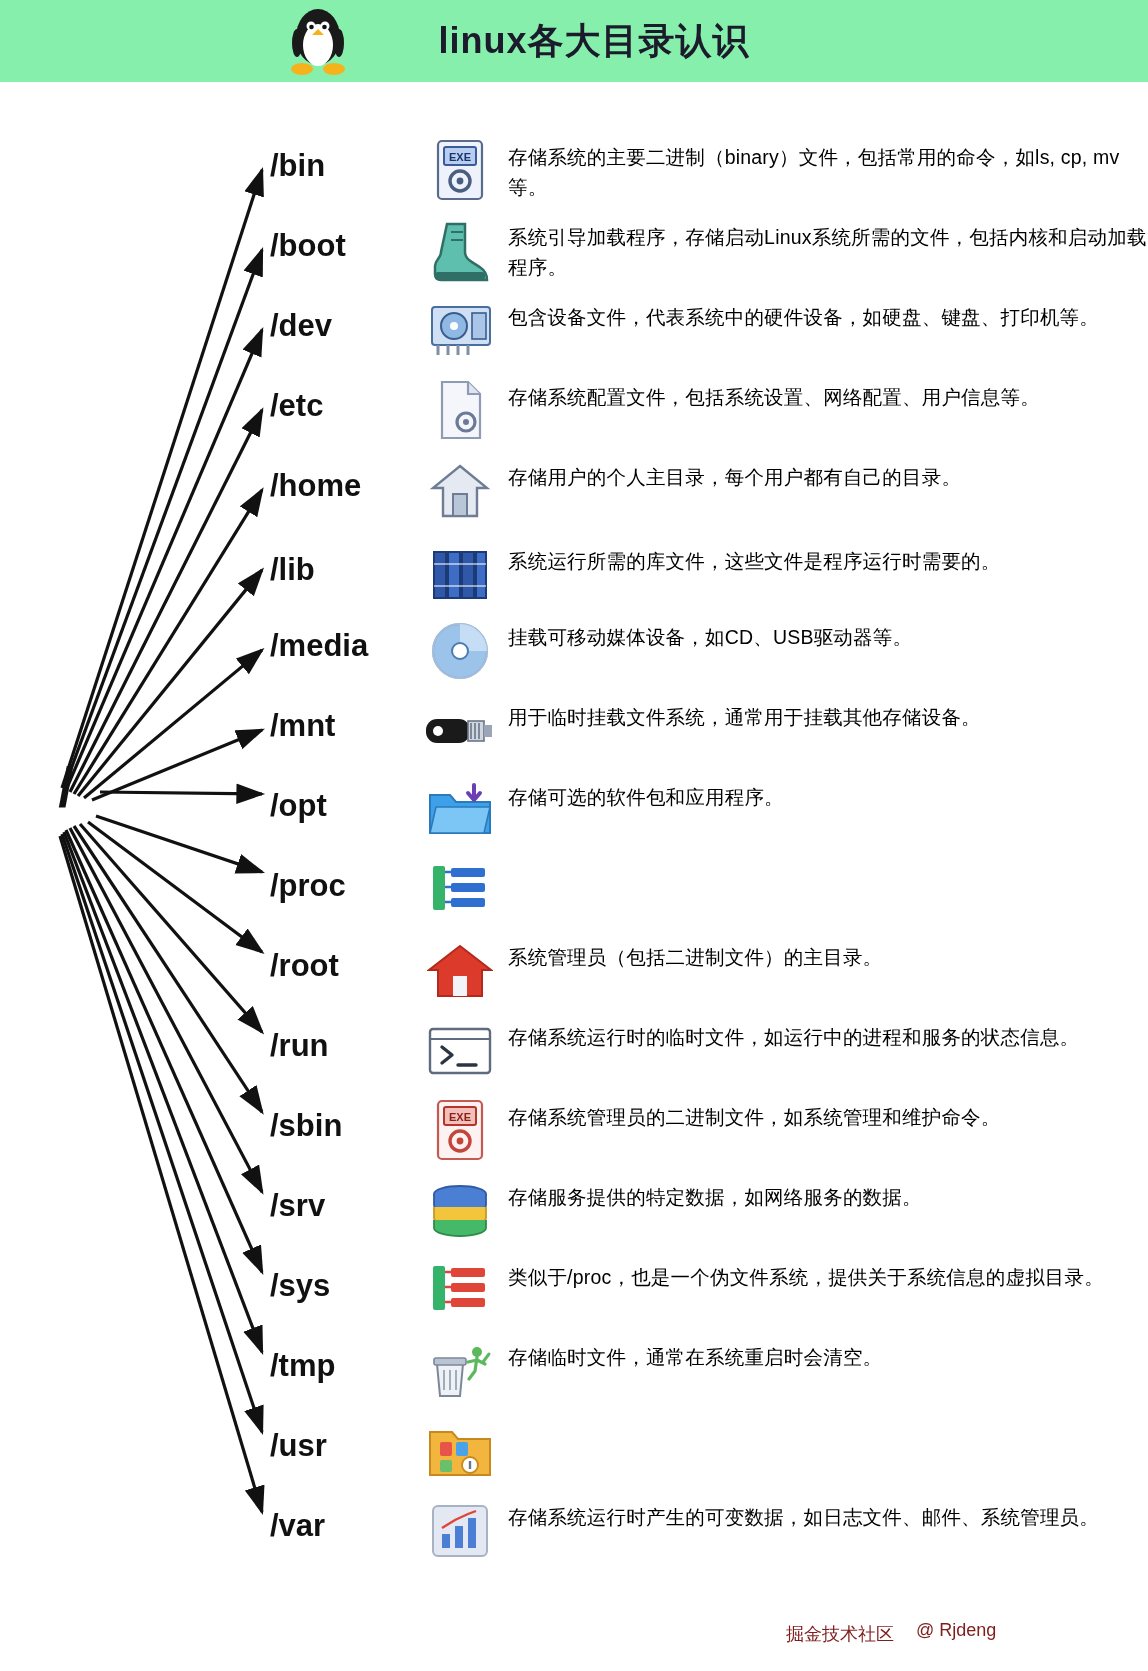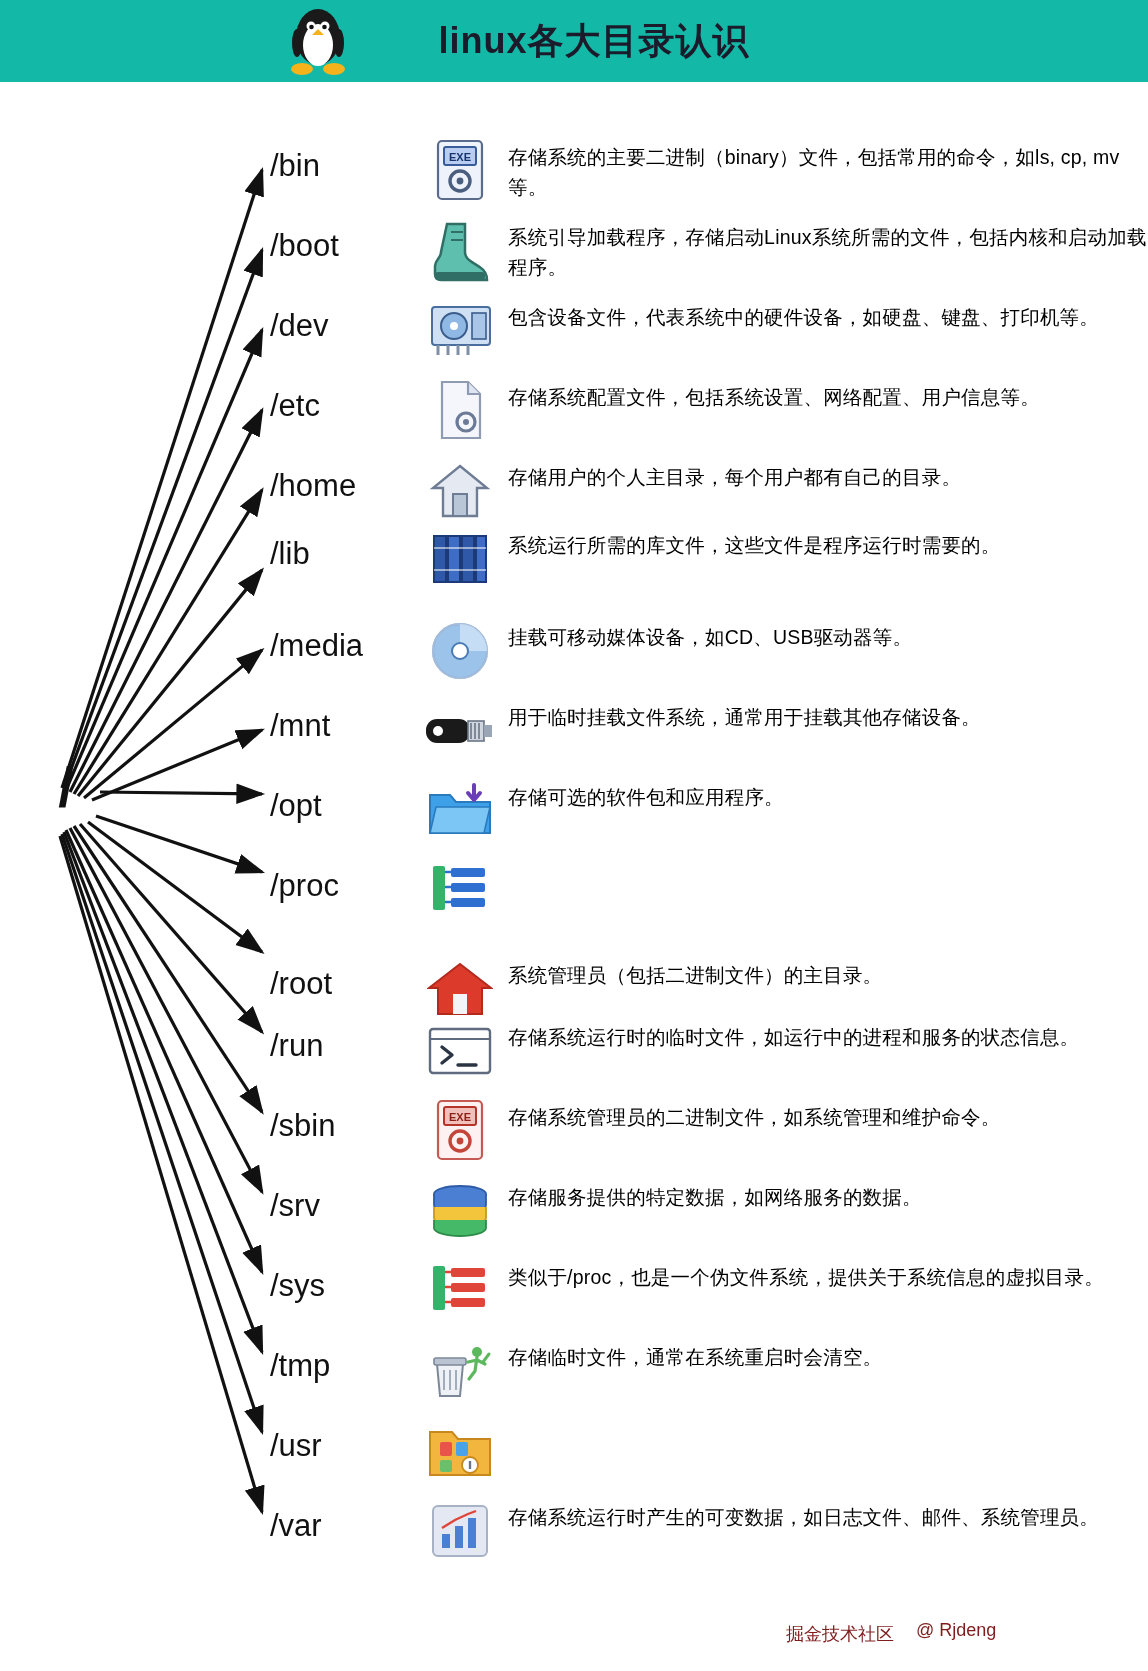--- a/index.html
+++ b/index.html
@@ -15,21 +15,21 @@
     overflow: hidden;
   }
 
   
   #header {
     position: absolute;
     left: 0;
     top: 0;
     width: 1148px;
     height: 82px;
-    background: #14b8a6;
+    background: #86efac;
     display: flex;
     align-items: center;
     justify-content: center;
   }
   #header .penguin {
     position: absolute;
     left: 282px;
     top: 3px;
     width: 72px;
     height: 76px;
@@ -76,21 +76,21 @@
     left: 270px;
     width: 878px;
     height: 84px;
     display: flex;
     align-items: flex-start;
   }
   .row .path {
     width: 148px;
     flex: 0 0 148px;
     font-size: 31px;
-    font-weight: normal;
+    font-weight: bold;
     color: #111;
     padding-top: 14px;
     white-space: nowrap;
   }
   .row .icon {
     width: 84px;
     flex: 0 0 84px;
     height: 74px;
     display: flex;
     align-items: center;
@@ -230,21 +230,21 @@
     <div class="path">/home</div>
     <div class="icon">
       <svg width="62" height="62" viewBox="0 0 62 62">
         <path d="M31,6 L58,28 H48 V56 H14 V28 H4 z" fill="#e4e9f2" stroke="#6f7d94" stroke-width="2.4"></path>
         <rect x="24" y="34" width="14" height="22" fill="#b9c6d8" stroke="#6f7d94" stroke-width="2"></rect>
       </svg>
     </div>
     <div class="desc">存储用户的个人主目录，每个用户都有自己的目录。</div>
   </div>
 
-  <div class="row" style="top:440px">
+  <div class="row" style="top:456px">
     <div class="path">/lib</div>
     <div class="icon">
       <svg width="64" height="62" viewBox="0 0 64 62">
         <rect x="6" y="8" width="12" height="46" fill="#2f58a8" stroke="#1b3a77" stroke-width="2"></rect>
         <rect x="20" y="8" width="12" height="46" fill="#3d6dc4" stroke="#1b3a77" stroke-width="2"></rect>
         <rect x="34" y="8" width="12" height="46" fill="#2f58a8" stroke="#1b3a77" stroke-width="2"></rect>
         <rect x="48" y="8" width="10" height="46" fill="#3d6dc4" stroke="#1b3a77" stroke-width="2"></rect>
         <path d="M6,20 h52 M6,42 h52" stroke="#ffffff" stroke-width="1.6" opacity="0.7"></path>
       </svg>
     </div>
@@ -296,21 +296,21 @@
       <svg width="62" height="62" viewBox="0 0 62 62">
         <rect x="4" y="6" width="12" height="44" rx="2" fill="#35b36b"></rect>
         <rect x="22" y="8" width="34" height="9" rx="2" fill="#2f6fd0"></rect>
         <rect x="22" y="23" width="34" height="9" rx="2" fill="#2f6fd0"></rect>
         <rect x="22" y="38" width="34" height="9" rx="2" fill="#2f6fd0"></rect>
         <path d="M16,12 h6 M16,27 h6 M16,42 h6" stroke="#2f6fd0" stroke-width="2.4"></path>
       </svg>
     </div>
   </div>
 
-  <div class="row" style="top:870px">
+  <div class="row" style="top:852px">
     <div class="path">/root</div>
     <div class="icon">
       <svg width="66" height="58" viewBox="0 0 66 58">
         <path d="M33,4 L64,28 H55 V54 H11 V28 H2 z" fill="#dc3b2b" stroke="#b32a1d" stroke-width="2"></path>
         <rect x="26" y="34" width="14" height="20" fill="#f2f4f7"></rect>
       </svg>
     </div>
     <div class="desc">系统管理员（包括二进制文件）的主目录。</div>
   </div>
 

